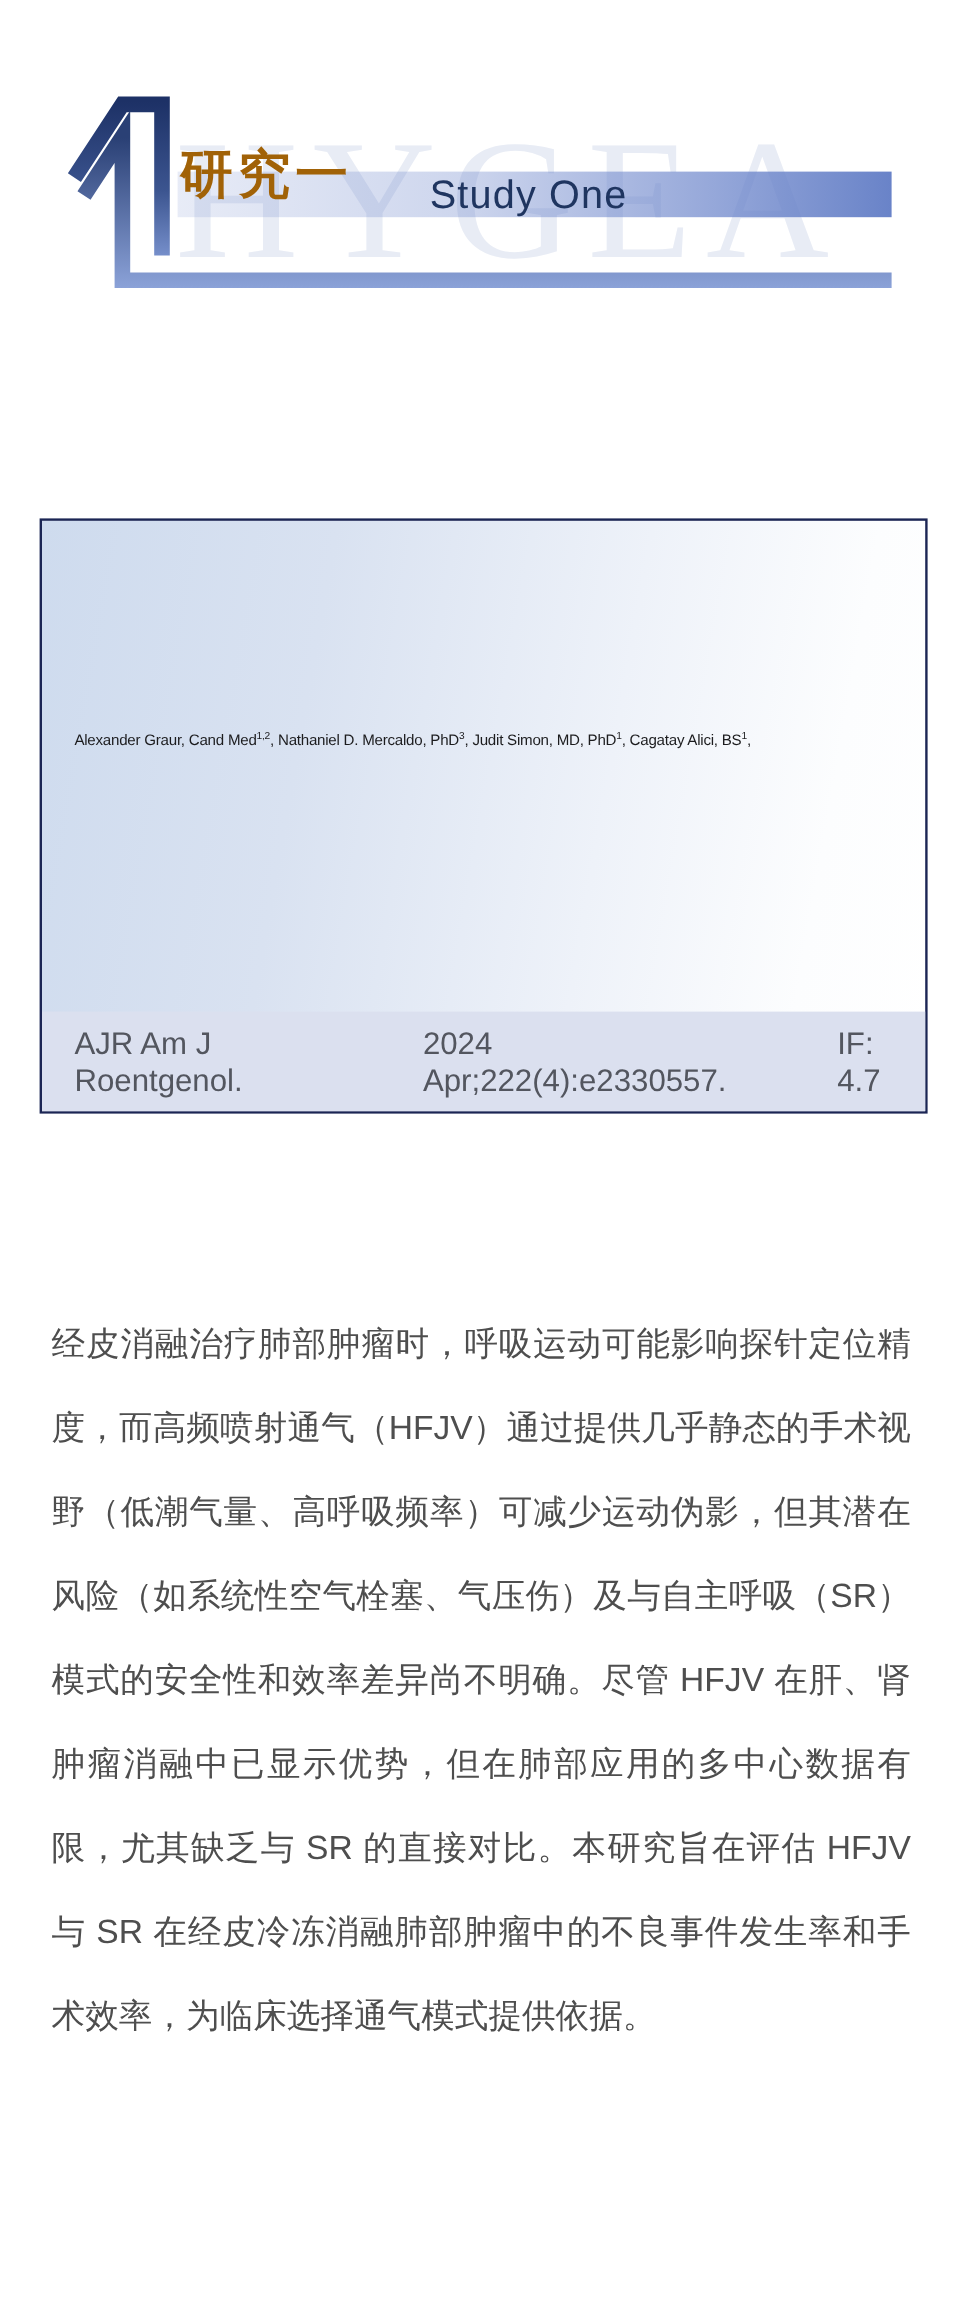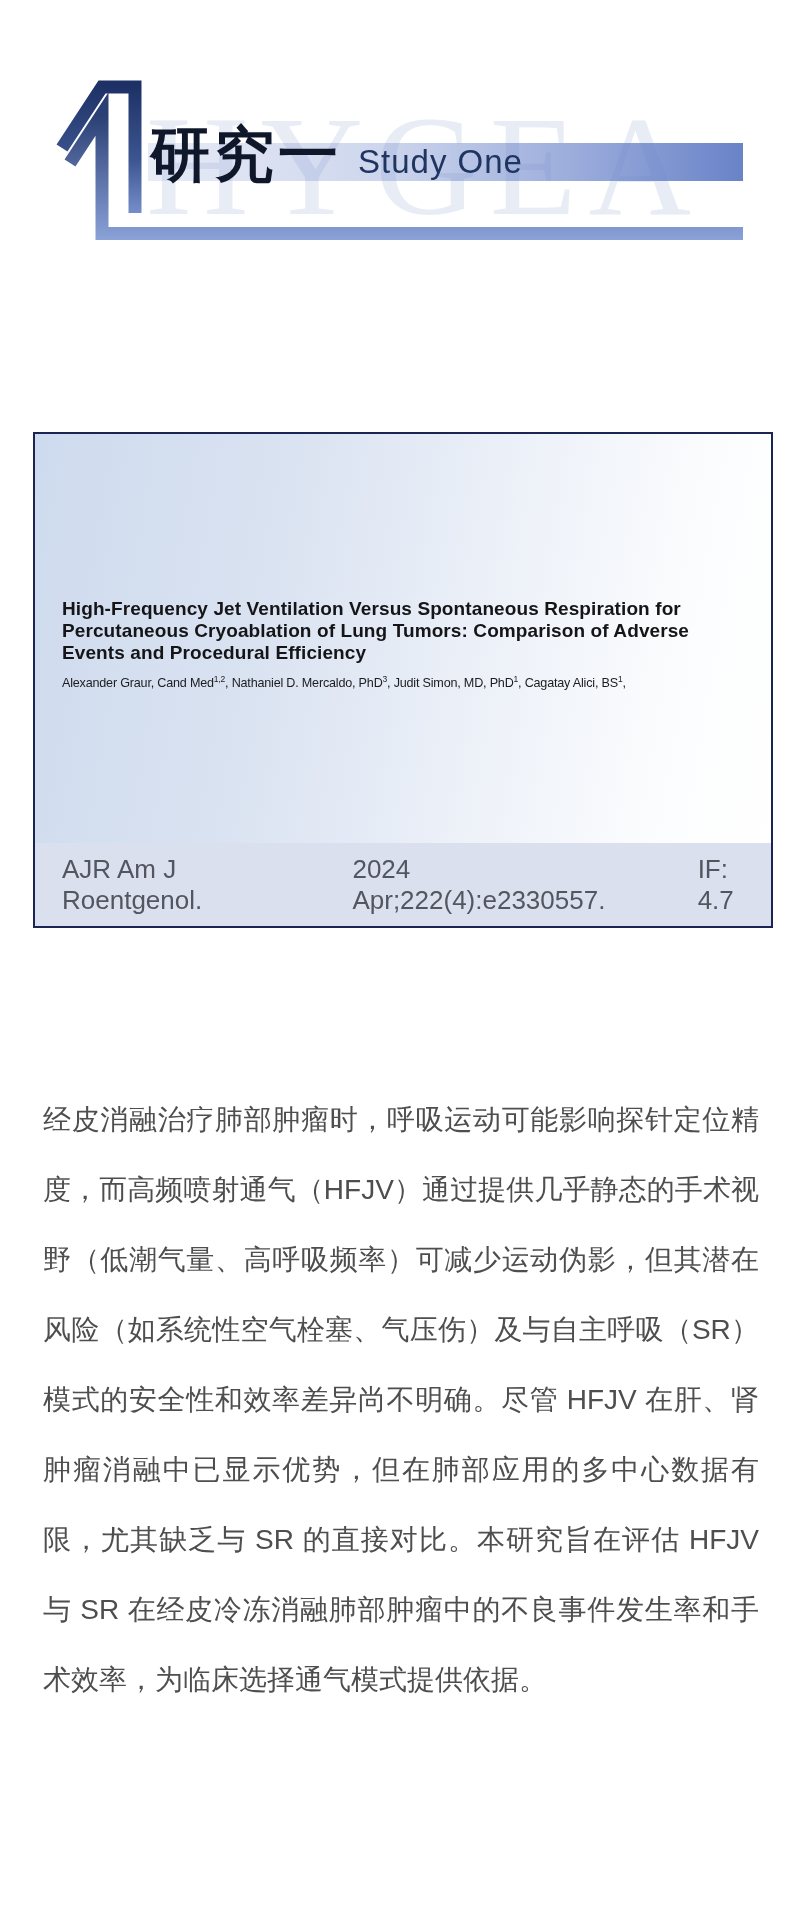--- a/index.html
+++ b/index.html
@@ -55,24 +55,24 @@
     line-height: 38px;
   }
   .numeral-svg {
     position: absolute;
     left: 0; top: 0;
     width: 800px; height: 300px;
   }
   .title-zh {
     position: absolute;
     left: 150px; top: 122px;
-    font-size: 60px;
+    font-size: 44px;
     font-weight: 900;
     letter-spacing: 4px;
-    color: #0f172a;
+    color: #a16207;
     line-height: 1.1;
     white-space: nowrap;
   }
 
   
   .paper-card {
     position: absolute;
     left: 33px; top: 432px;
     width: 740px; height: 496px;
     border: 2px solid #1b2554;
@@ -155,21 +155,20 @@
       <path d="M62,148 L102,87 L135,87 L135,213" fill="none" stroke="url(#g1)" stroke-width="13" stroke-linejoin="miter"></path>
 
       <path d="M70,163 L102,114 L102,233.5 L743,233.5" fill="none" stroke="url(#g2)" stroke-width="13" stroke-linejoin="miter"></path>
     </svg>
 
     <h1 class="title-zh">研究一</h1>
   </header>
 
   <section class="paper-card">
     <div class="paper-inner">
-      <h2 class="paper-title">High-Frequency Jet Ventilation Versus Spontaneous Respiration for Percutaneous Cryoablation of Lung Tumors: Comparison of Adverse Events and Procedural Efficiency</h2>
       <p class="authors">Alexander Graur, Cand Med<sup>1,2</sup>, Nathaniel D. Mercaldo, PhD<sup>3</sup>, Judit Simon, MD, PhD<sup>1</sup>, Cagatay Alici, BS<sup>1</sup>,</p>
     </div>
     <div class="paper-footer">
       <span>AJR Am J Roentgenol.</span>
       <span>2024 Apr;222(4):e2330557.</span>
       <span>IF: 4.7</span>
     </div>
   </section>
 
   <section class="abstract">经皮消融治疗肺部肿瘤时，呼吸运动可能影响探针定位精度，而高频喷射通气（HFJV）通过提供几乎静态的手术视野（低潮气量、高呼吸频率）可减少运动伪影，但其潜在风险（如系统性空气栓塞、气压伤）及与自主呼吸（SR）模式的安全性和效率差异尚不明确。尽管 HFJV 在肝、肾肿瘤消融中已显示优势，但在肺部应用的多中心数据有限，尤其缺乏与 SR 的直接对比。本研究旨在评估 HFJV 与 SR 在经皮冷冻消融肺部肿瘤中的不良事件发生率和手术效率，为临床选择通气模式提供依据。</section>

